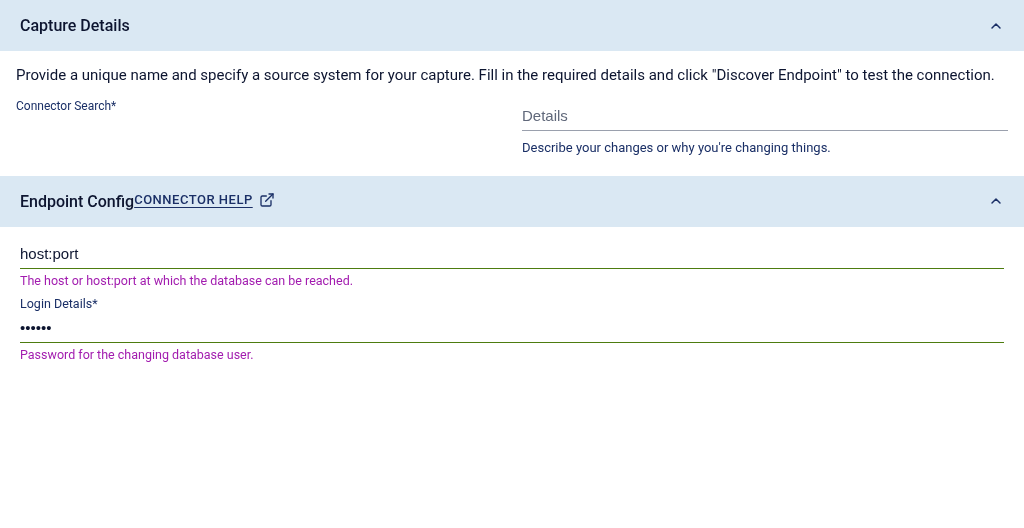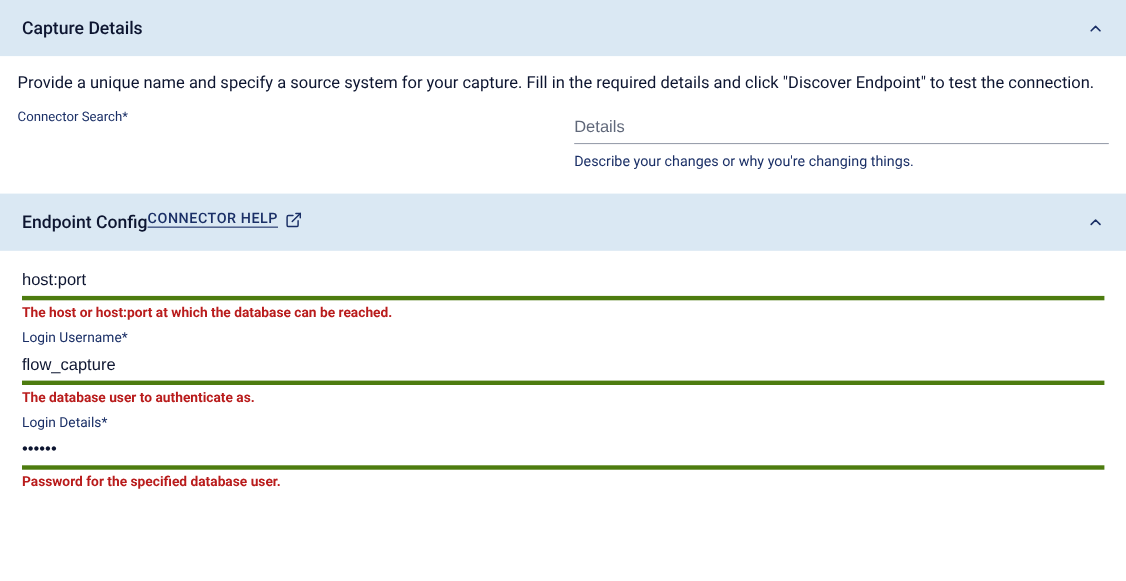--- a/index.html
+++ b/index.html
@@ -92,35 +92,34 @@
     .endpoint-body { padding: 12px 20px 10px; }
     .ep-field { margin-bottom: 6px; }
     .ep-label {
       font-size: 12.5px;
       color: #1a2f66;
       margin-bottom: 2px;
       display: block;
     }
     .ep-input {
       border: none;
-      border-bottom: 4px solid #4d7c0f;
+      border-bottom: 1px solid #4d7c0f;
       outline: none;
       font-size: 15px;
       color: #0d1530;
       width: 100%;
       padding: 6px 0 6px;
       background: transparent;
     }
     .ep-input::placeholder { color: #60687a; }
     .ep-help {
       font-size: 12.5px;
-      color: #b91c1c;
+      color: #a21caf;
       margin-top: 4px;
       margin-bottom: 8px;
-      font-weight: bold;
     }
   </style>
 </head>
 <body>
 
 <div class="section-header">
   <span class="section-title">Capture Details</span>
   <span class="chevron">
     <svg width="16" height="16" viewBox="0 0 24 24" fill="none" stroke="#1a2f66" stroke-width="2.2" stroke-linecap="round" stroke-linejoin="round">
         <polyline points="18 15 12 9 6 15"></polyline>
@@ -170,25 +169,20 @@
   </span>
 </div>
 
 <div class="endpoint-body">
 
   <div class="ep-field">
     <input class="ep-input full-width" value="host:port" style="">
     <p class="ep-help">The host or host:port at which the database can be reached.</p>
   </div>
 
-  <div class="ep-field">
-    <label class="ep-label">Login Username*</label>
-    <input class="ep-input full-width" value="flow_capture" style="">
-    <p class="ep-help">The database user to authenticate as.</p>
-  </div>
 
   <div class="ep-field">
     <label class="ep-label">Login Details*</label>
     <input class="ep-input full-width" value="••••••" style="">
-    <p class="ep-help">Password for the specified database user.</p>
+    <p class="ep-help">Password for the changing database user.</p>
   </div>
 
 </div>
 
 </body></html>

